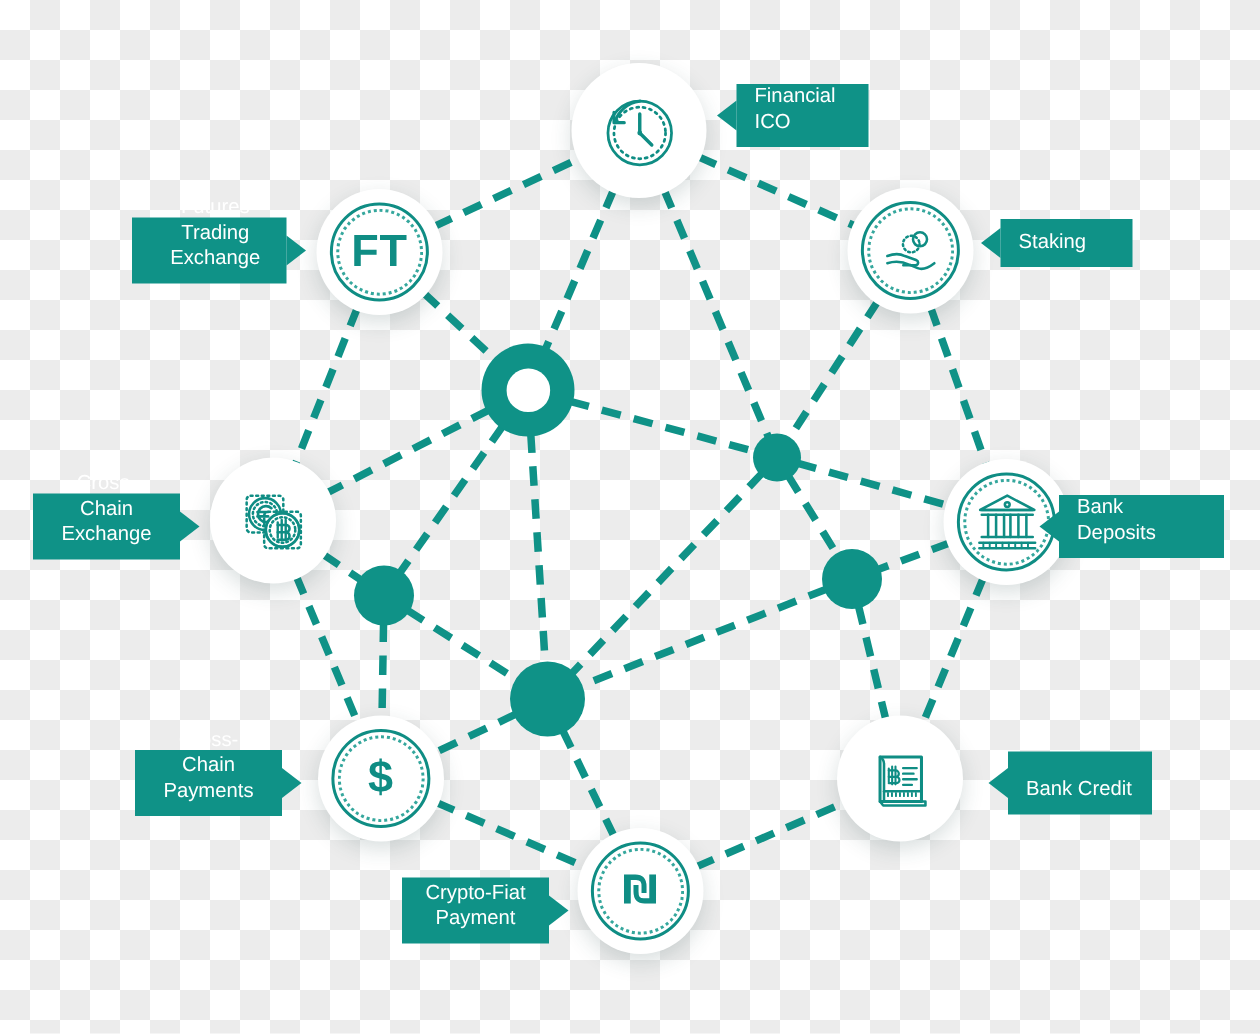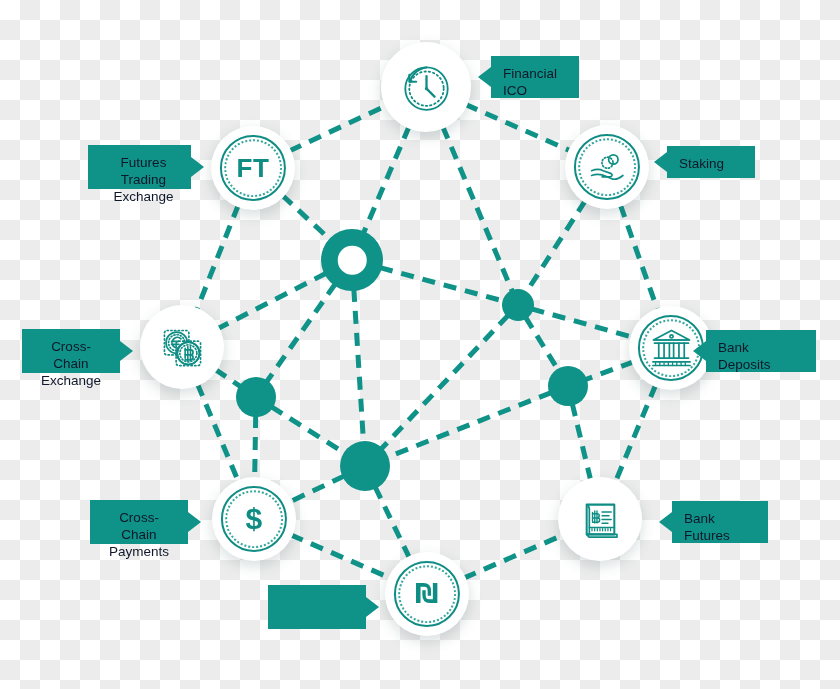--- a/index.html
+++ b/index.html
@@ -46,24 +46,24 @@
   }
   .node .glyph{
     position:relative;z-index:2;color:#0f8d84;
     font-weight:700;letter-spacing:.5px;line-height:1;
     display:flex;align-items:center;justify-content:center;
   }
   .node svg{display:block;}
 
   
   .label{
-    position:absolute;background:#0f9287;color:#0f172a;
+    position:absolute;background:#0f9287;color:#ffffff;
     font-size:13.5px;line-height:17px;
     padding:9px 12px;box-sizing:border-box;
-    display:flex;align-items:flex-start;
+    display:flex;align-items:flex-end;
     white-space:pre-line;
   }
   .label .txt{display:block;width:100%;}
   .label .tip{position:absolute;width:0;height:0;}
   .label.right .tip{
     right:-13px;top:50%;margin-top:-10px;
     border-top:10px solid transparent;border-bottom:10px solid transparent;
     border-left:13px solid #0f9287;
   }
   .label.left .tip{
@@ -127,21 +127,21 @@
         <path d="M24 14 L24 25 L31 32" stroke-width="2"></path>
         <circle cx="24" cy="25" r="1.4" fill="#0f8d84" stroke="none"></circle>
       </svg>
           </div>
         </div>
       </div>
       <div class="node" style="left: 253px; top: 168px; width: 84px; height: 84px;">
         <div class="ringwrap">
           <div class="solid-ring"></div>
           <div class="dot-ring"></div>
-          <div class="glyph" style="font-size: 26px;">FT</div>
+          <div class="glyph" style="font-size: 30px;">FT</div>
         </div>
       </div>
       <div class="node" style="left: 607px; top: 167px; width: 84px; height: 84px;">
         <div class="ringwrap">
           <div class="solid-ring"></div>
           <div class="dot-ring"></div>
           <div class="glyph">
             <svg width="51" height="51" viewBox="0 0 48 48" fill="none" stroke="#0f8d84" stroke-width="1.6" stroke-linecap="round" stroke-linejoin="round">
         <circle cx="29.5" cy="16.5" r="4.4"></circle>
         <circle cx="24" cy="19.5" r="5.2" stroke-dasharray="1.1 1.9"></circle>
@@ -219,17 +219,18 @@
   <div id="label-layer">
       <div class="label left" style="left: 491px; top: 56px; width: 88px; height: 42px;"><span class="txt">Financial ICO</span><span class="tip"></span></div>
       <div class="label right center" style="left: 88px; top: 145px; width: 103px; height: 44px; padding-left: 20px;"><span class="txt">Futures Trading
 Exchange</span><span class="tip"></span></div>
       <div class="label left" style="left: 667px; top: 146px; width: 88px; height: 32px;"><span class="txt">Staking</span><span class="tip"></span></div>
       <div class="label right center" style="left: 22px; top: 329px; width: 98px; height: 44px;"><span class="txt">Cross-Chain
 Exchange</span><span class="tip"></span></div>
       <div class="label left" style="left: 706px; top: 330px; width: 110px; height: 42px;"><span class="txt">Bank Deposits</span><span class="tip"></span></div>
       <div class="label right center" style="left: 90px; top: 500px; width: 98px; height: 44px;"><span class="txt">Cross-Chain
 Payments</span><span class="tip"></span></div>
-      <div class="label left" style="left: 672px; top: 501px; width: 96px; height: 42px;"><span class="txt">Bank Futures</span><span class="tip"></span></div>
-      <div class="label right center" style="left: 268px; top: 585px; width: 98px; height: 44px;"><span class="tip"></span></div>
+      <div class="label left" style="left: 672px; top: 501px; width: 96px; height: 42px;"><span class="txt">Bank Credit</span><span class="tip"></span></div>
+      <div class="label right center" style="left: 268px; top: 585px; width: 98px; height: 44px;"><span class="txt">Crypto-Fiat
+Payment</span><span class="tip"></span></div>
     </div>
 
 </div>
 
 </body></html>

